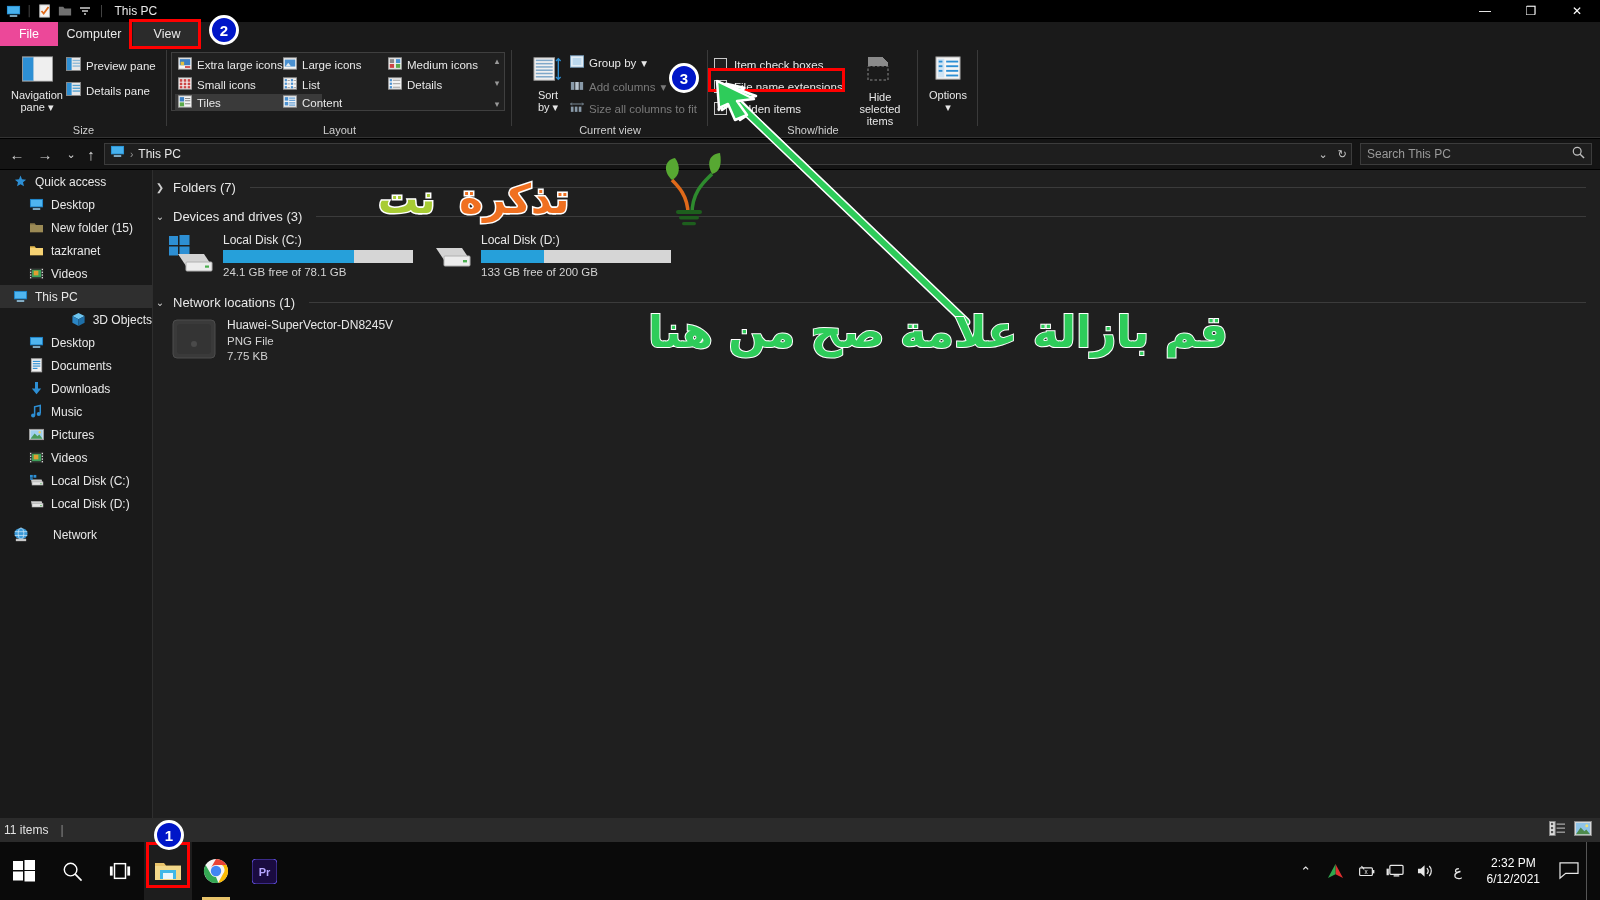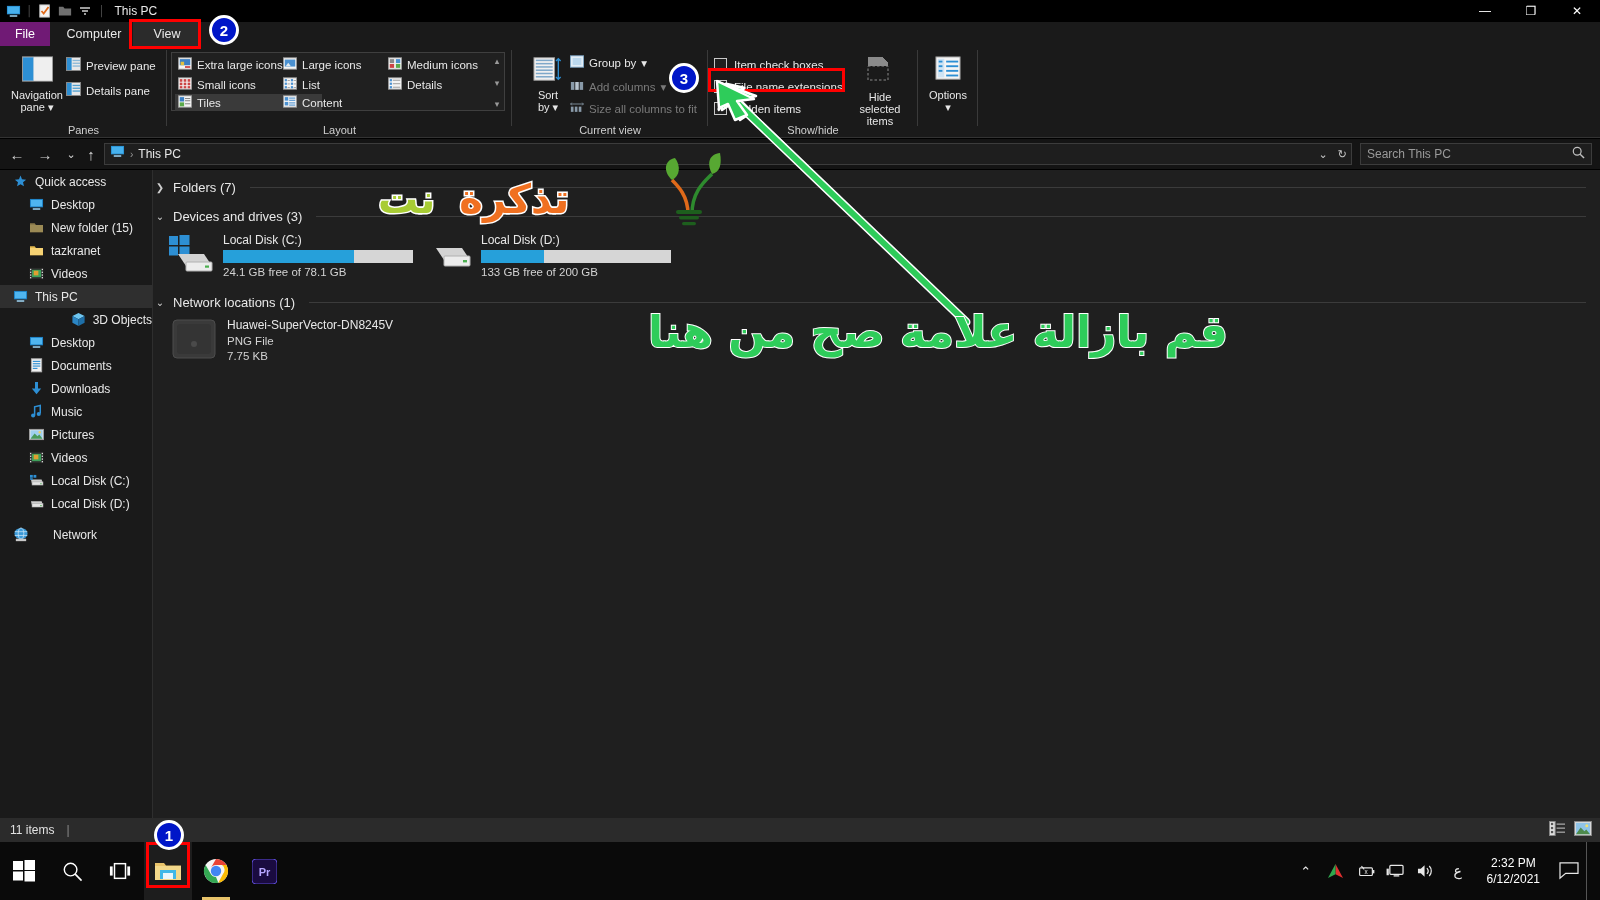--- a/index.html
+++ b/index.html
@@ -22,21 +22,21 @@
   .qat-sep { color:#6a6a6a; font-size:11px; padding:0 2px; }
   .title-text { color:#e8e8e8; font-size:12px; margin-left:8px; }
   .wincontrols { position:absolute; right:0; top:0; display:flex; height:22px; }
   .wc { width:46px; height:22px; display:flex; align-items:center; justify-content:center;
         color:#fff; font-size:12px; }
 
   
   .tabsrow { position:absolute; left:0; top:22px; width:1600px; height:24px; background:#1a1a1a; }
   .tab { position:absolute; top:0; height:24px; display:flex; align-items:center;
          justify-content:center; font-size:12.5px; color:#e8e8e8; }
-  .tab.file { left:0; width:50px; background:#701a75; color:#fff; }
+  .tab.file { left:0; width:58px; background:#ec4899; color:#fff; }
   .tab.computer { left:58px; width:72px; }
   .tab.view { left:133px; width:68px; background:#2b2b2b; }
   .ribbon-help { position:absolute; right:4px; top:22px; height:24px; display:flex;
                  align-items:center; gap:8px; }
   .chev-up { color:#ccc; font-size:11px; }
   .help-circle { width:15px;height:15px;border-radius:50%;background:#0078d7;color:#fff;
                  font-size:10px;display:flex;align-items:center;justify-content:center; }
 
   
   .ribbon { position:absolute; left:0; top:46px; width:1600px; height:92px; background:#1a1a1a;
@@ -102,21 +102,21 @@
   .tile { position:absolute; display:flex; gap:8px; }
   .tile .meta { display:flex; flex-direction:column; justify-content:center; }
   .tile .nm { font-size:12px; color:#e8e8e8; white-space:nowrap; }
   .tile .sub { font-size:11.5px; color:#d2d2d2; margin-top:3px; }
   .bar-outer { width:190px; height:13px; background:#d6d6d6; margin-top:3px; }
   .bar-inner { height:13px; background:#26a0da; }
 
   
   .statusbar { position:absolute; left:0; top:818px; width:1600px; height:24px;
                background:#2b2b2b; display:flex; align-items:center; }
-  .statusbar .txt { color:#e2e2e2; font-size:12px; margin-left:10px; }
+  .statusbar .txt { color:#e2e2e2; font-size:12px; margin-left:4px; }
   .statusbar .sep { color:#8a8a8a; font-size:12px; margin-left:12px; }
   .viewbtns { position:absolute; right:8px; display:flex; gap:8px; align-items:center; }
 
   
   .taskbar { position:absolute; left:0; top:842px; width:1600px; height:58px; background:#0a0a0a; }
   .tb-left { position:absolute; left:0; top:0; height:58px; display:flex; align-items:center; }
   .tb-item { width:48px; height:58px; display:flex; align-items:center; justify-content:center;
              position:relative; }
   .tb-right { position:absolute; right:0; top:0; height:58px; display:flex; align-items:center;
               gap:0px; padding-right:4px; }
@@ -225,21 +225,21 @@
           <svg width="15" height="14" viewBox="0 0 16 15">
               <rect x="0.5" y="0.5" width="15" height="14" fill="#e8e8e8" stroke="#8a8a8a"></rect>
               <rect x="1" y="1" width="5" height="13" fill="#2d8fd4"></rect>
               <rect x="7" y="3" width="8" height="1.4" fill="#4f9fd0"></rect>
               <rect x="7" y="6" width="8" height="1.4" fill="#4f9fd0"></rect>
               <rect x="7" y="9" width="8" height="1.4" fill="#4f9fd0"></rect>
             </svg>
         </span>
         <span class="lbl">Details pane</span>
       </div>
-      <div class="rgroup-label">Panes</div>
+      <div class="rgroup-label">Size</div>
       <div class="rgroup-div" style="left:166px;"></div>
     </div>
 
     <div class="rgroup" style="left:167px; width:345px;">
       <div class="gallery" style="left:4px; top:6px; width:334px; height:59px;">
 
         <div class="gal-item" style="left:3px; top:3px;">
           <span>
             <svg width="14" height="13" viewBox="0 0 16 14">
                 <rect x="0.5" y="0.5" width="15" height="13" fill="#f4f4f4" stroke="#999"></rect>

